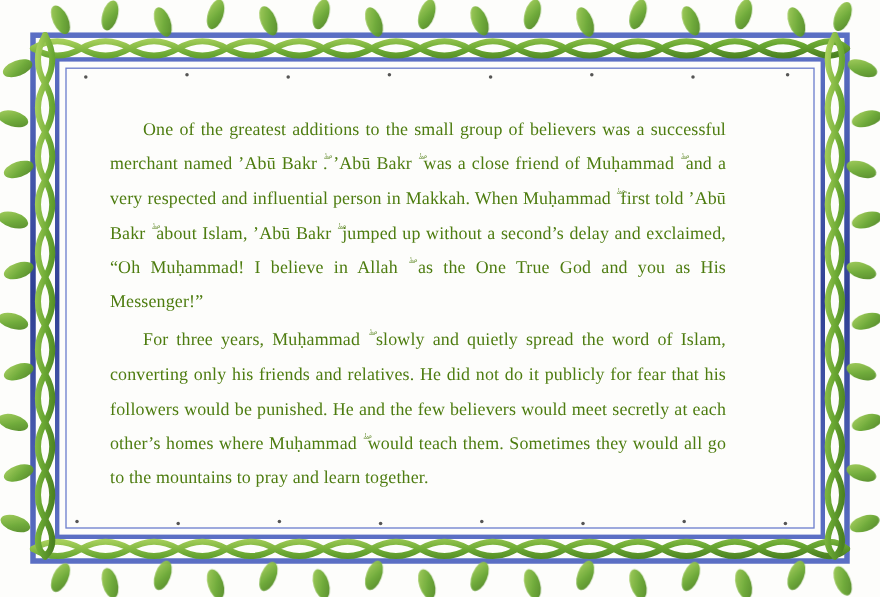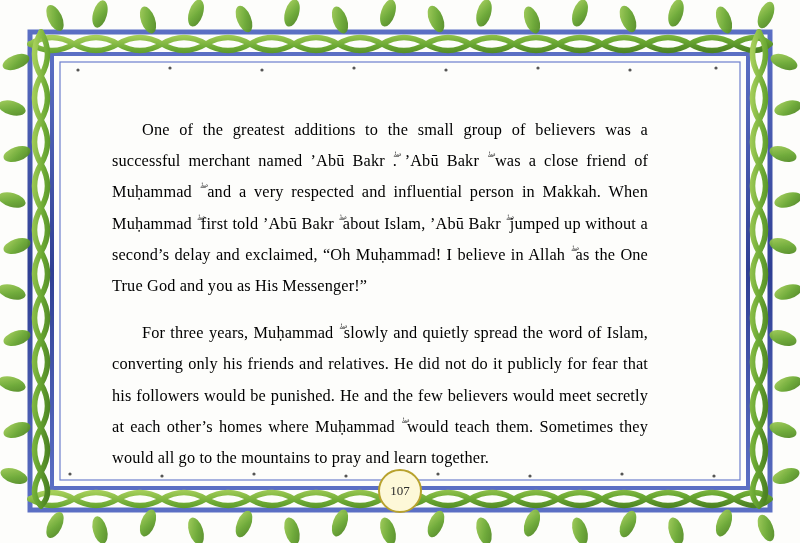--- a/index.html
+++ b/index.html
@@ -35,22 +35,22 @@
 
   
   .content {
     position: absolute;
     left: 96px;
     top: 98px;
     width: 568px;
     height: 300px;
   }
   .para {
-    margin: 16px;
-    color: #000000;
+    margin: 4px;
+    color: #4d7c0f;
     font-size: 16.3px;
     line-height: 31.2px;
     text-align: justify;
     text-indent: 30px;
     letter-spacing: 0.15px;
   }
   .para + .para {
     margin-top: 0px;
   }
 
@@ -215,15 +215,14 @@
       </g>
     </svg>
   </div>
 
   <div class="content">
     <p class="para">One of the greatest additions to the small group of believers was a successful merchant named ’Abū Bakr ۖ.  ’Abū Bakr ۖ was a close friend of Muḥammad ۖ and a very respected and influential person in Makkah.  When Muḥammad ۖ first told ’Abū Bakr ۖ about Islam, ’Abū Bakr ۖ jumped up without a second’s delay and exclaimed, “Oh Muḥammad!  I believe in Allah ۖ as the One True God and you as His Messenger!”</p>
     <p class="para">For three years, Muḥammad ۖ slowly and quietly spread the word of Islam, converting only his friends and relatives.  He did not do it publicly for fear that his followers would be punished.  He and the few believers would meet secretly at each other’s homes where Muḥammad ۖ would teach them.  Sometimes they would all go to the mountains to pray and learn together.</p>
   </div>
 
 
-  <div class="page-number">107</div>
 
 </div>
 
 </body></html>

